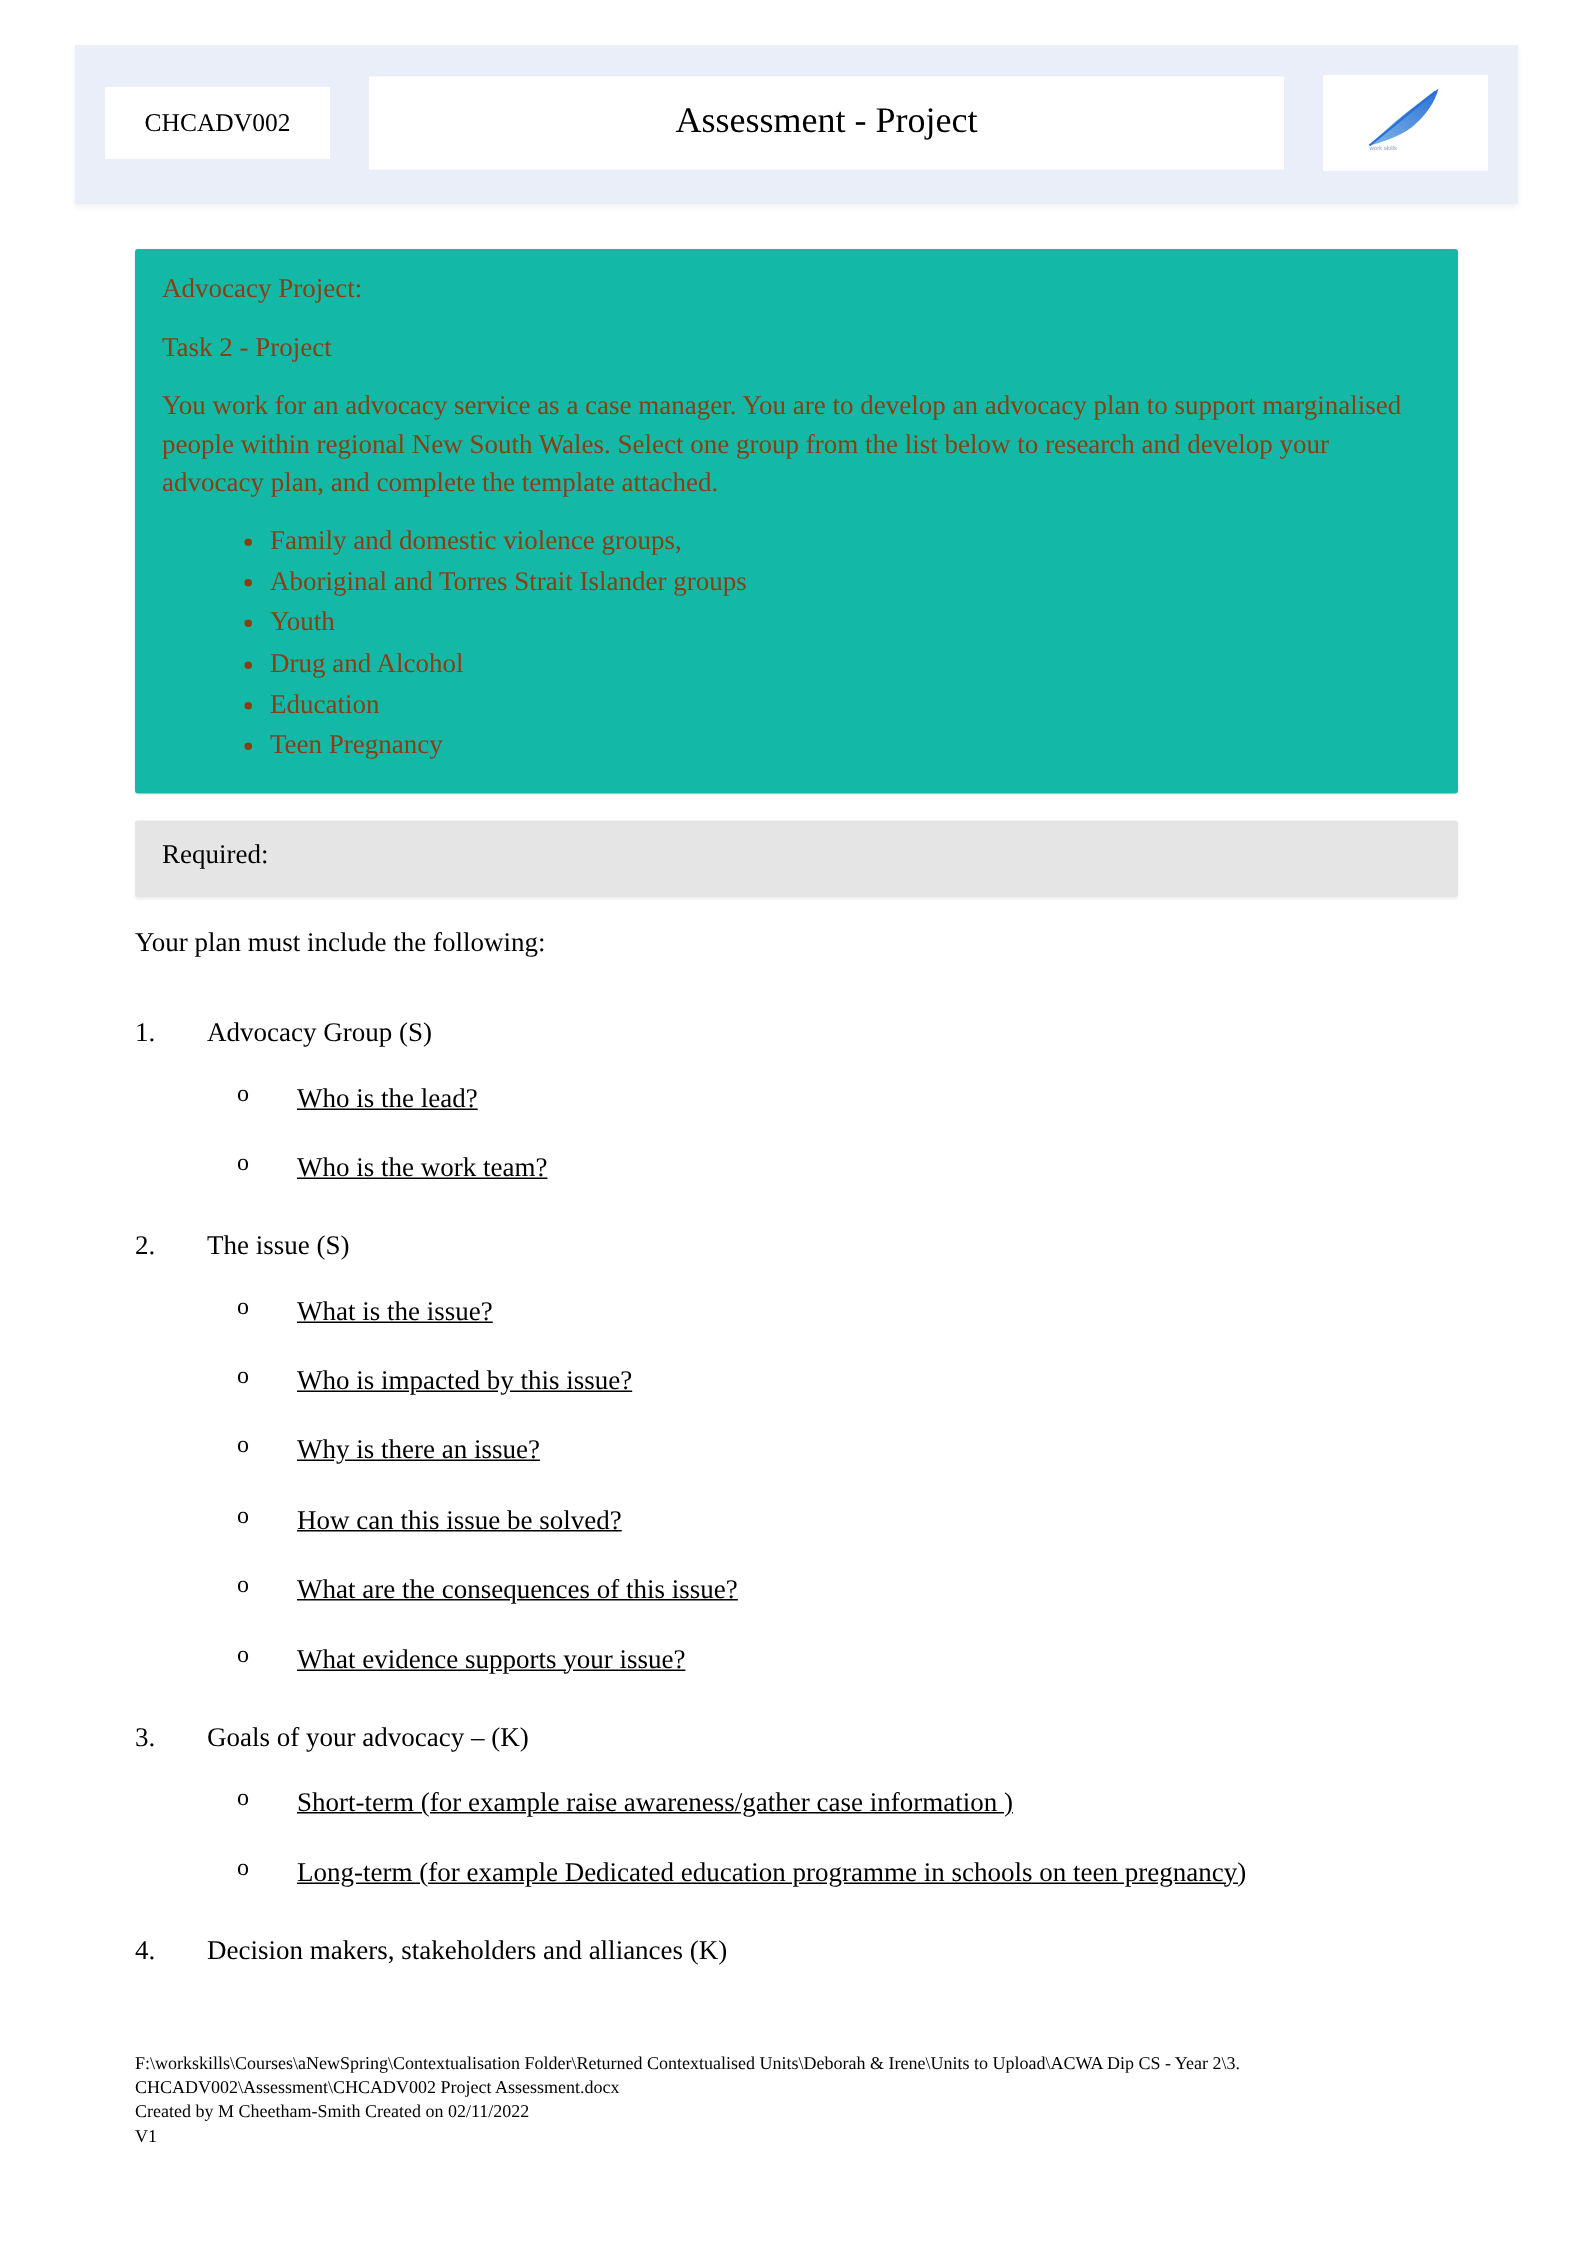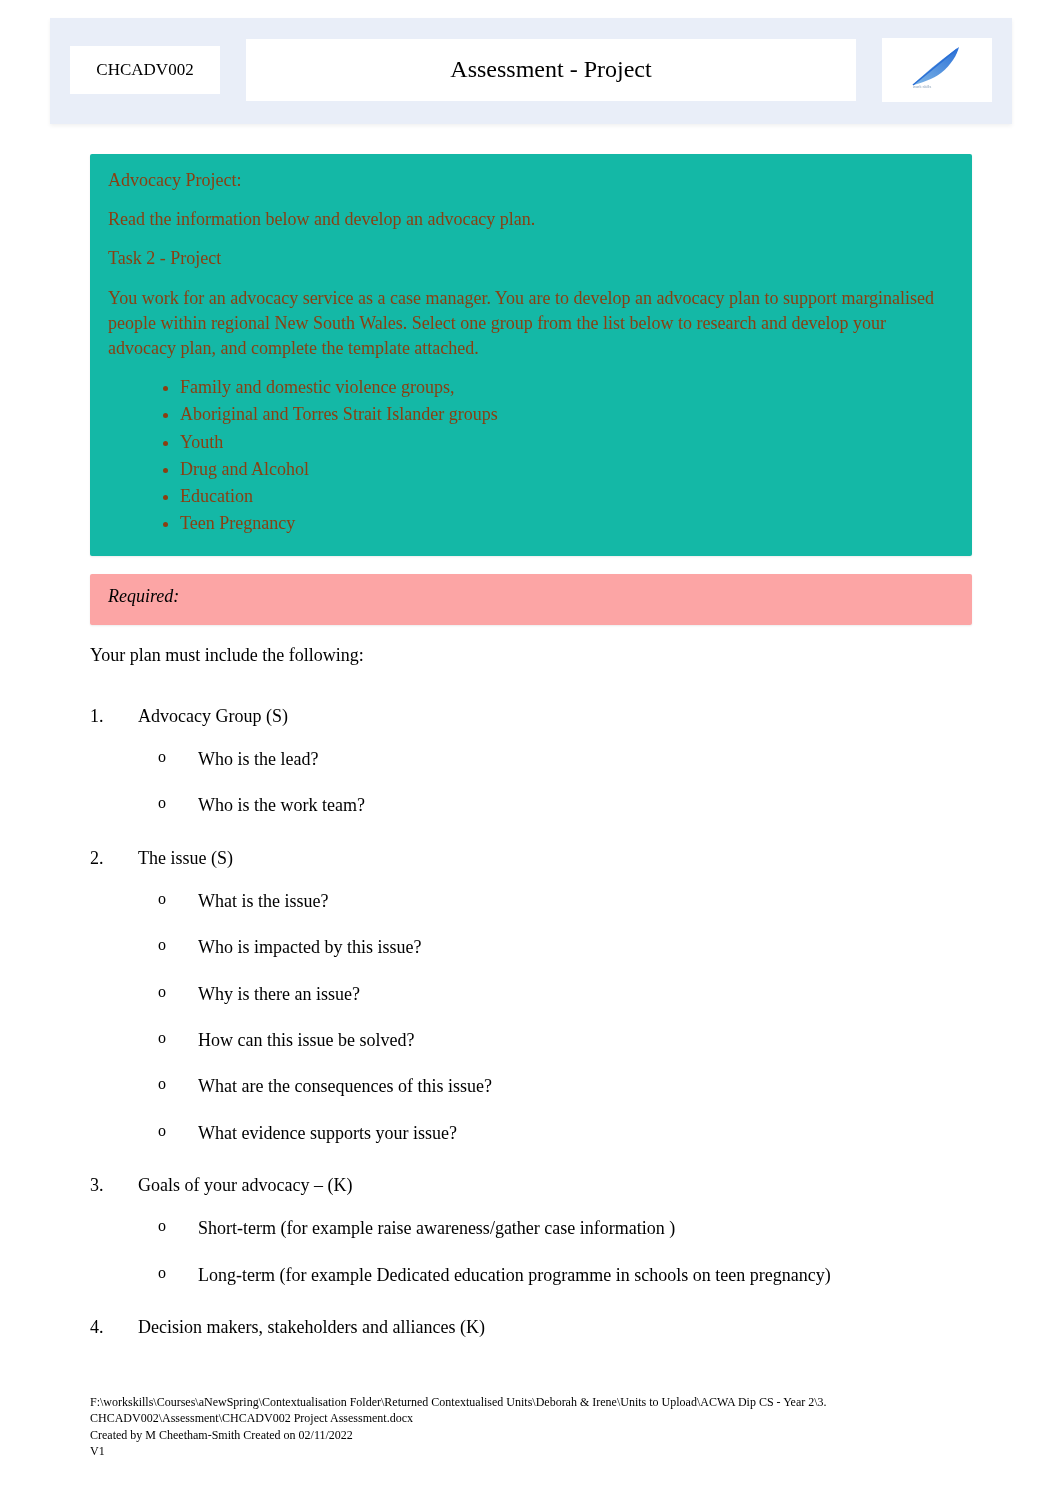--- a/index.html
+++ b/index.html
@@ -6,21 +6,21 @@
   body {
     font-family: "Times New Roman", Times, serif;
     background: #ffffff;
     width: 1062px;
     margin: 0 auto;
     color: #000;
     font-size: 18px;
     line-height: 1.4;
   }
   .page {
-    padding: 18px 0 40px 0;
+    padding: 30px 0 40px 0;
   }
   .header-band {
     background: #e9eef8;
     padding: 20px 20px 22px 20px;
     display: flex;
     align-items: center;
     margin: 0 50px 30px 50px;
     box-shadow: 0 2px 4px rgba(0,0,0,0.06);
   }
   .header-left {
@@ -57,24 +57,23 @@
   .panel {
     border-radius: 2px;
     padding: 14px 18px 18px 18px;
     margin-bottom: 18px;
     box-shadow: 0 1px 2px rgba(0,0,0,0.08);
   }
   .panel-yellow {
     background: #14b8a6;
   }
   .panel-grey {
-    background: #fca5a5;
+    background: #e5e5e5;
     padding-top: 10px;
     padding-bottom: 10px;
-    font-style: italic;
   }
   .proj-title {
     font-size: 18px;
     margin-bottom: 14px;
   }
   .brown { color: #8a3f12; }
   .proj-line { margin-bottom: 14px; }
   .ul-bullets {
     list-style: disc;
     margin-left: 72px;
@@ -98,20 +97,21 @@
   }
   ol.num > li::before {
     content: counter(n) ".";
     position: absolute;
     left: 0;
     top: 0;
   }
   ol.sub {
     list-style: none;
     margin-top: 14px;
+    text-decoration: underline;
   }
   ol.sub > li {
     position: relative;
     padding-left: 60px;
     margin-bottom: 14px;
     line-height: 1.8;
   }
   ol.sub > li::before {
     content: "o";
     position: absolute;
@@ -148,21 +148,20 @@
           <text x="6" y="45" font-size="4" fill="#8aa0b8" font-family="Arial">work skills</text>
         </svg>
       </span>
     </div>
   </div>
 
   <div class="content">
 
     <div class="panel panel-yellow">
       <p class="proj-title brown">Advocacy Project:</p>
-      <p class="proj-line brown">Read the information below and develop an advocacy plan.</p>
       <p class="proj-line brown">Task 2 - Project</p>
       <p class="proj-line brown">You work for an advocacy service as a case manager. You are to develop an advocacy plan to support marginalised people within regional New South Wales. Select one group from the list below to research and develop your advocacy plan, and complete the template attached.</p>
       <ul class="ul-bullets brown">
         <li>Family and domestic violence groups,</li>
         <li>Aboriginal and Torres Strait Islander groups</li>
         <li>Youth</li>
         <li>Drug and Alcohol</li>
         <li>Education</li>
         <li>Teen Pregnancy</li>
       </ul>

